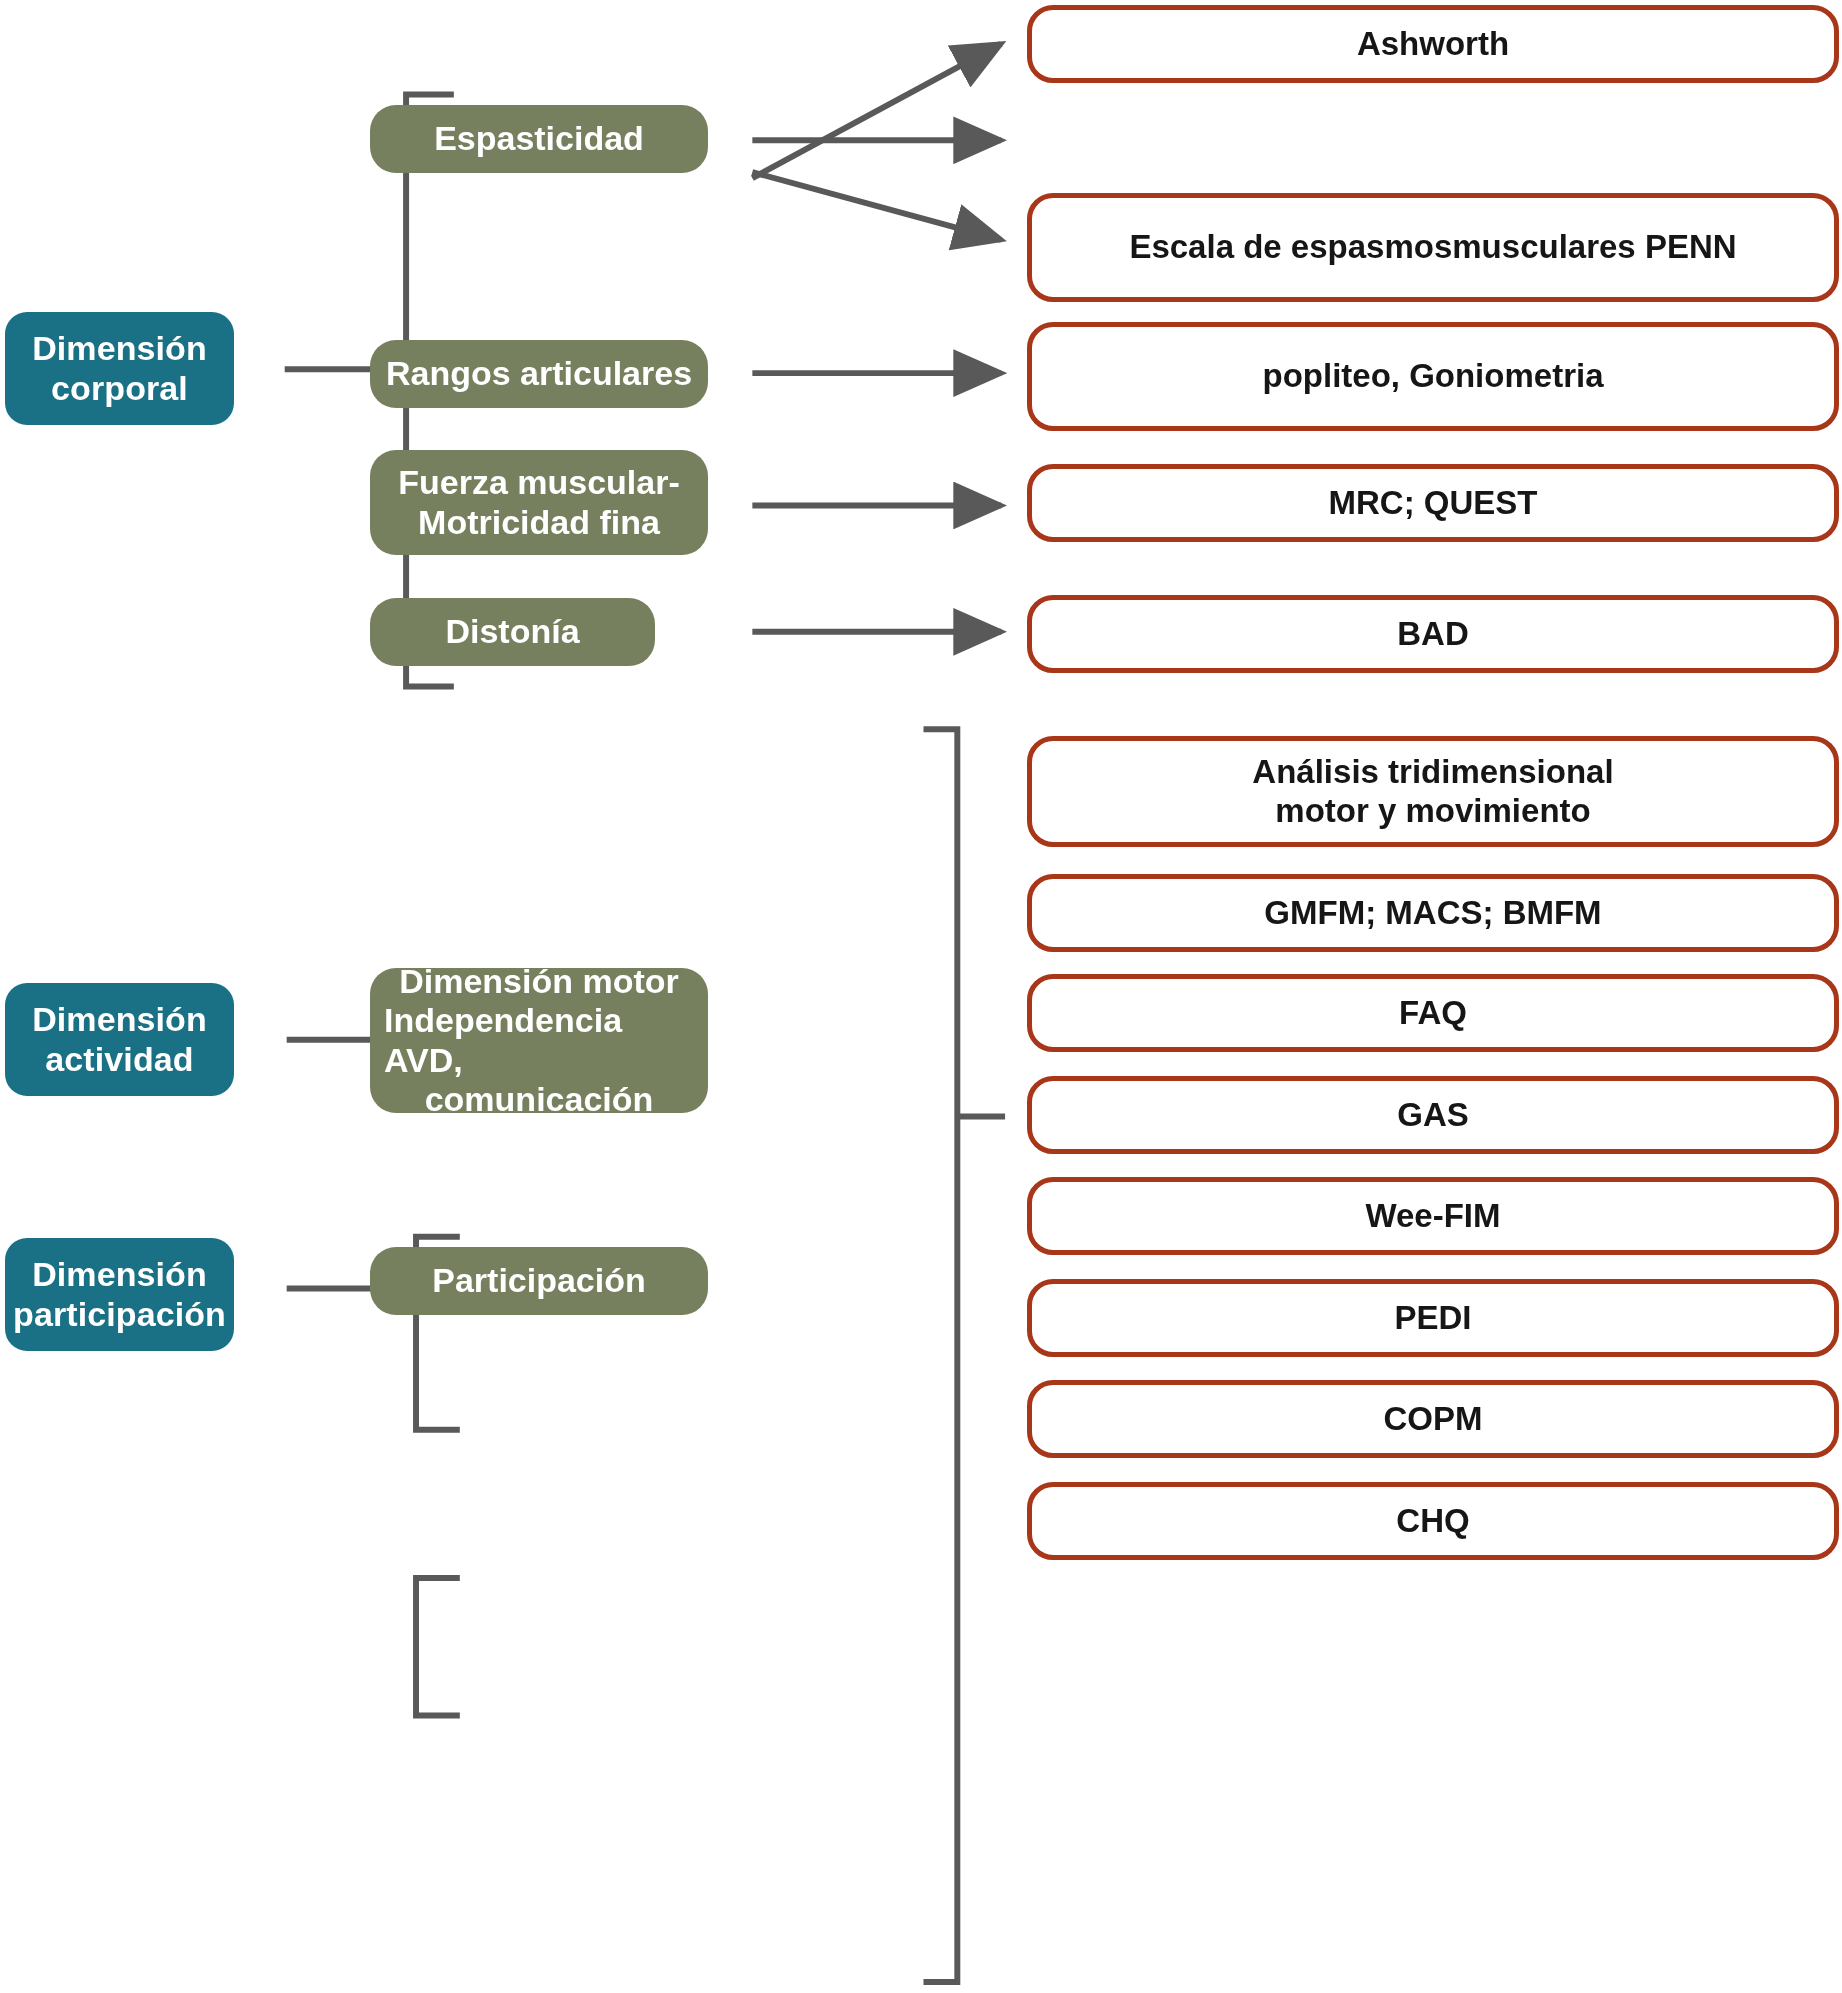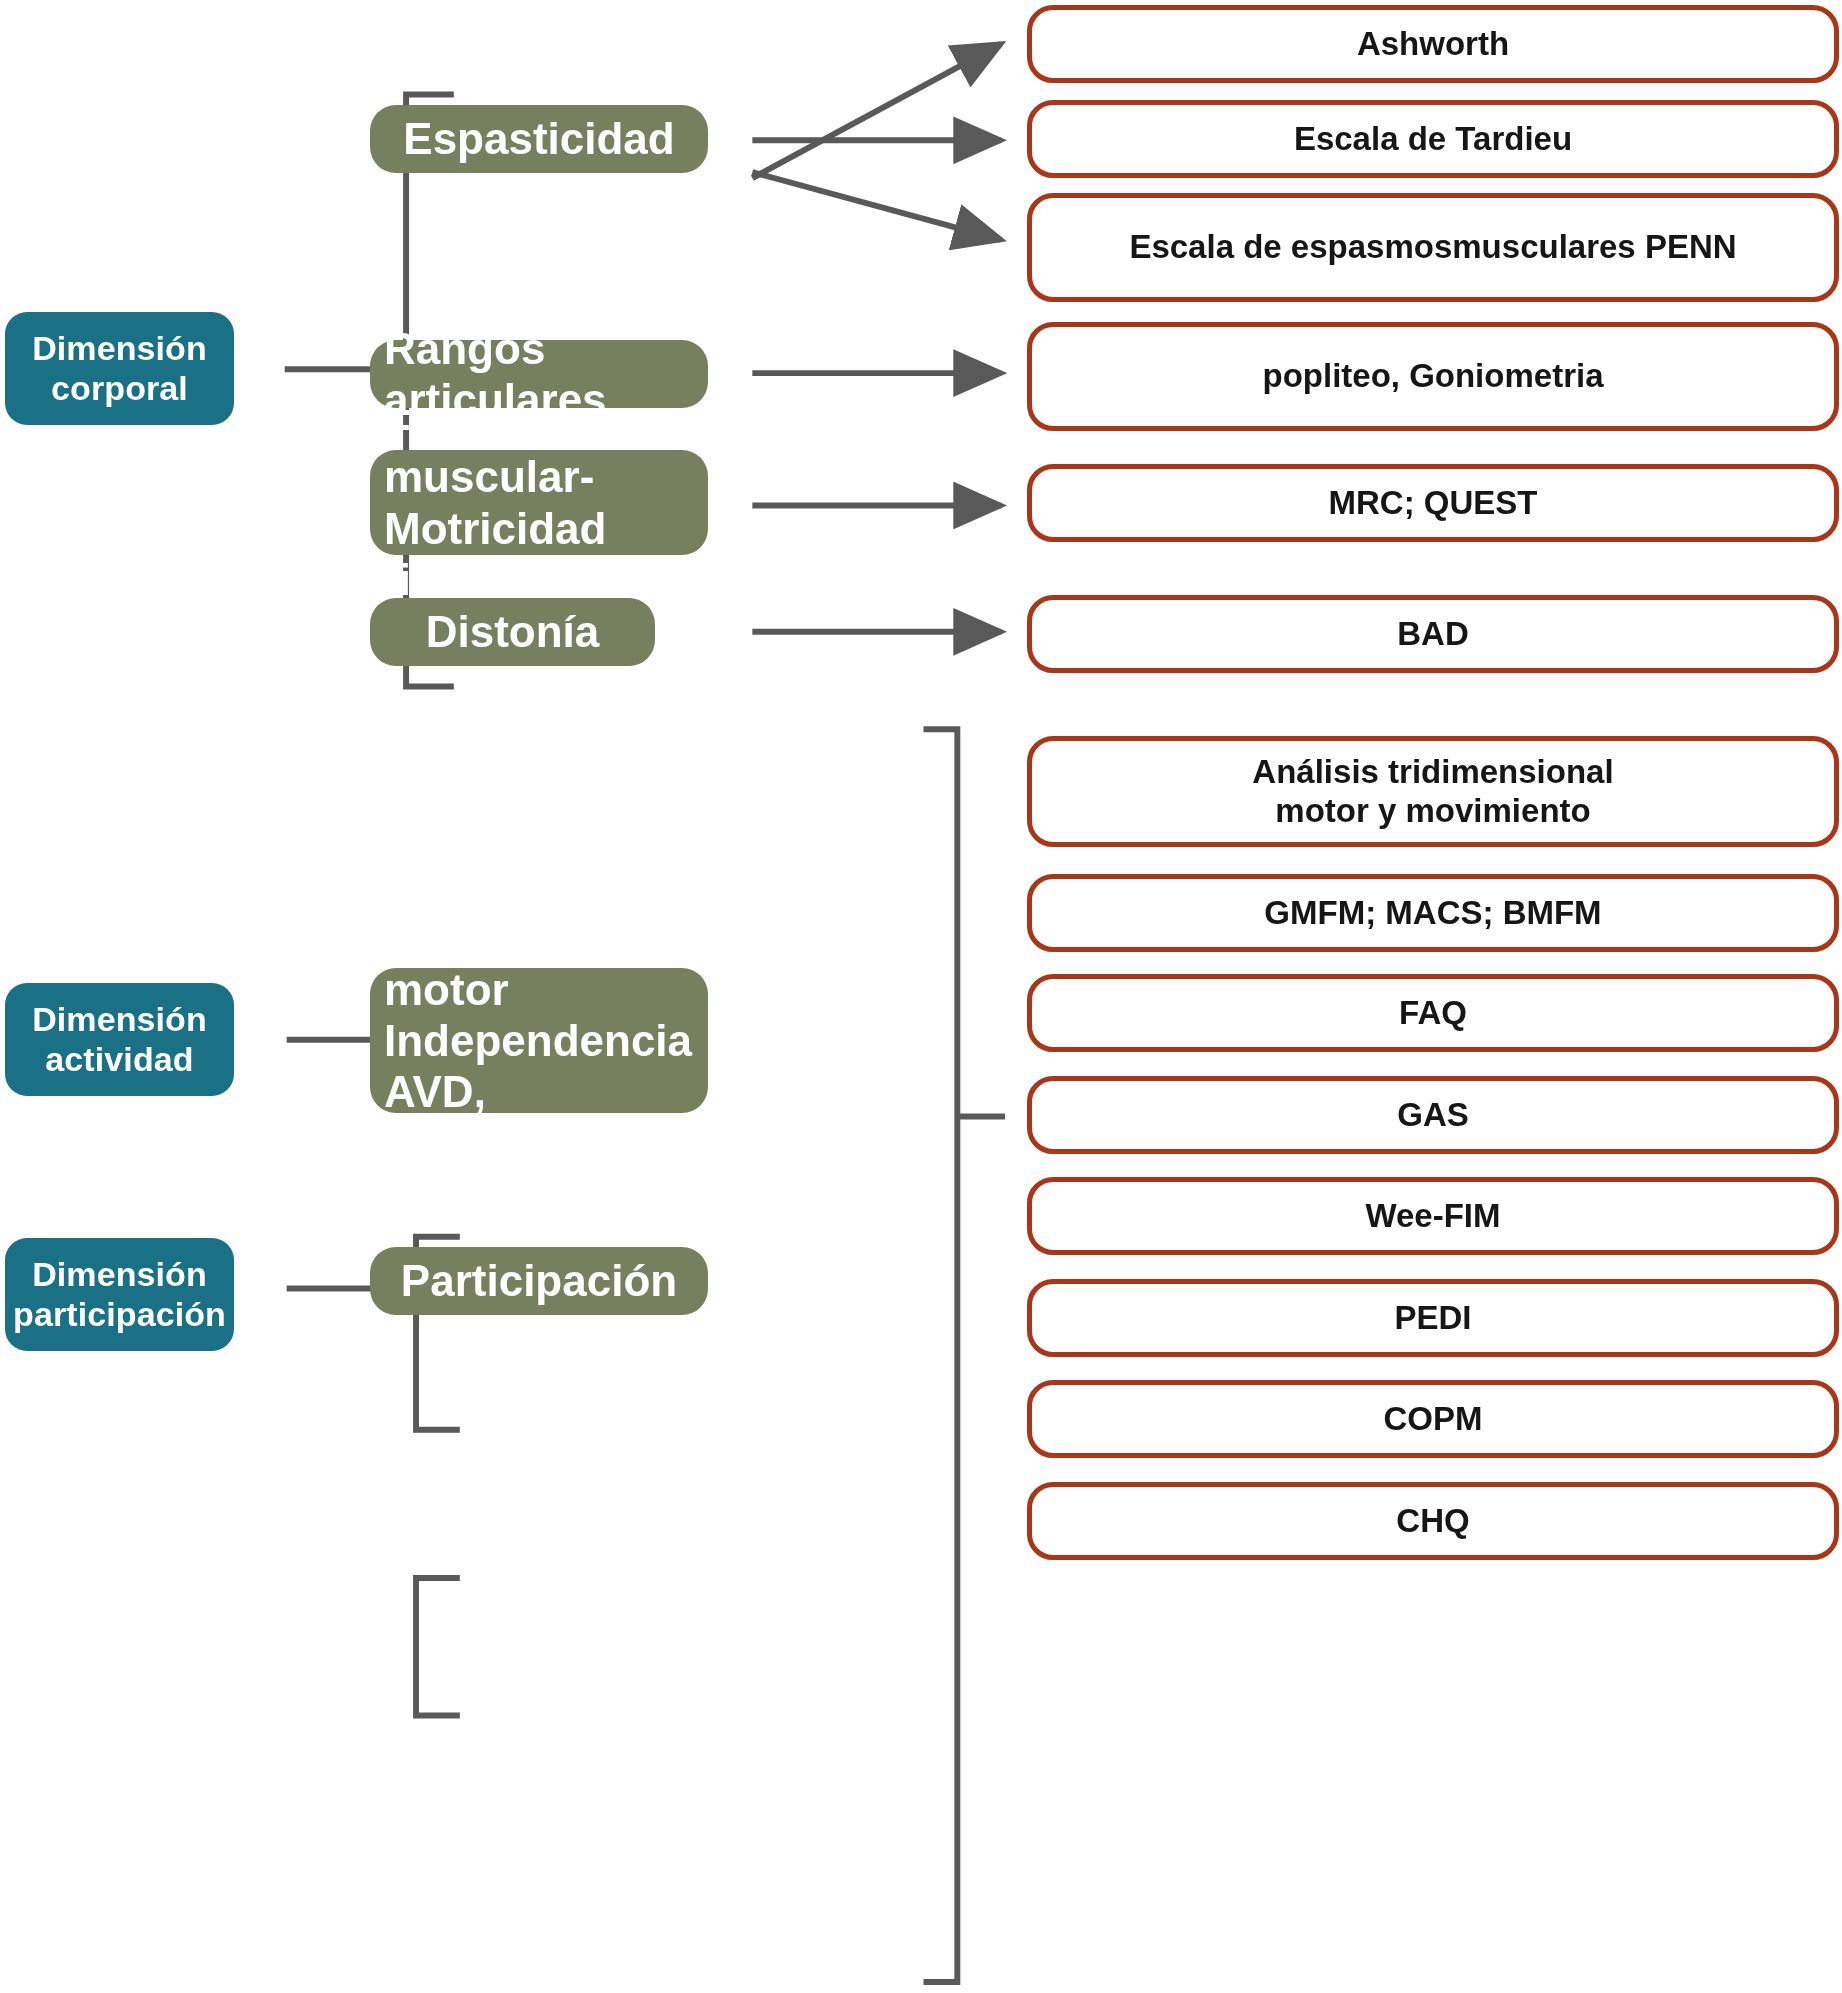--- a/index.html
+++ b/index.html
@@ -29,21 +29,21 @@
     color:#ffffff;
     border-radius:22px;
     font-size:34px;
     letter-spacing:0.1px;
     padding:4px 10px;
   }
   .domainbox{
     background:#76805e;
     color:#ffffff;
     border-radius:26px;
-    font-size:44px;
+    font-size:34px;
     padding:4px 14px;
   }
   .measure{
     background:#ffffff;
     color:#161616;
     border:5px solid #a8371a;
     border-radius:26px;
     font-size:33px;
     padding:3px 16px;
   }
@@ -149,23 +149,20 @@
   </div>
 
   <div class="node domainbox" style="left:370px;top:1247px;width:338px;height:68px;">
     <span>Participación</span>
   </div>
 
   <div class="node measure" style="left:1027px;top:5px;width:812px;height:78px;">
     <span>Ashworth</span>
   </div>
 
-  <div class="node measure" style="left:1027px;top:100px;width:812px;height:78px;">
-    <span>Escala de Tardieu</span>
-  </div>
 
   <div class="node measure" style="left:1027px;top:193px;width:812px;height:109px;flex-direction:row;">
     <span>Escala de espasmos</span>
     <span>musculares PENN</span>
   </div>
 
   <div class="node measure" style="left:1027px;top:322px;width:812px;height:109px;flex-direction:column;">
     <span>popliteo, Goniometria</span>
   </div>
 

